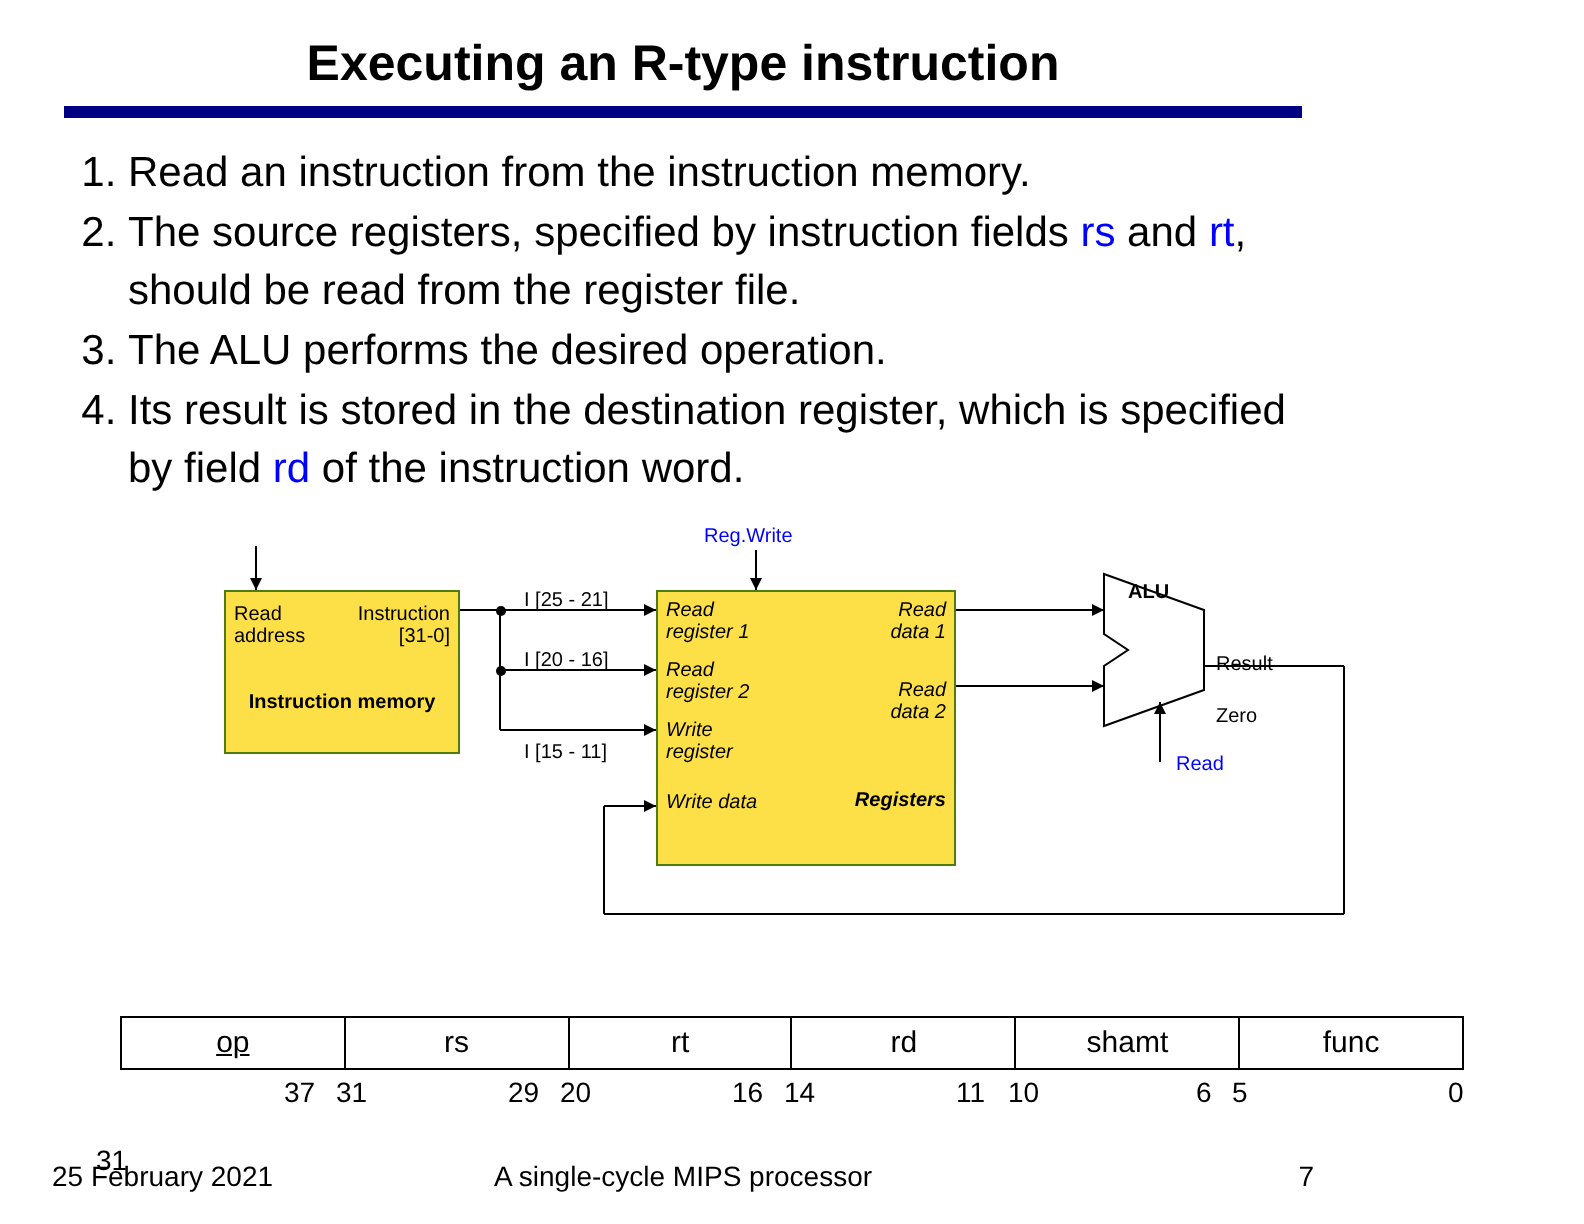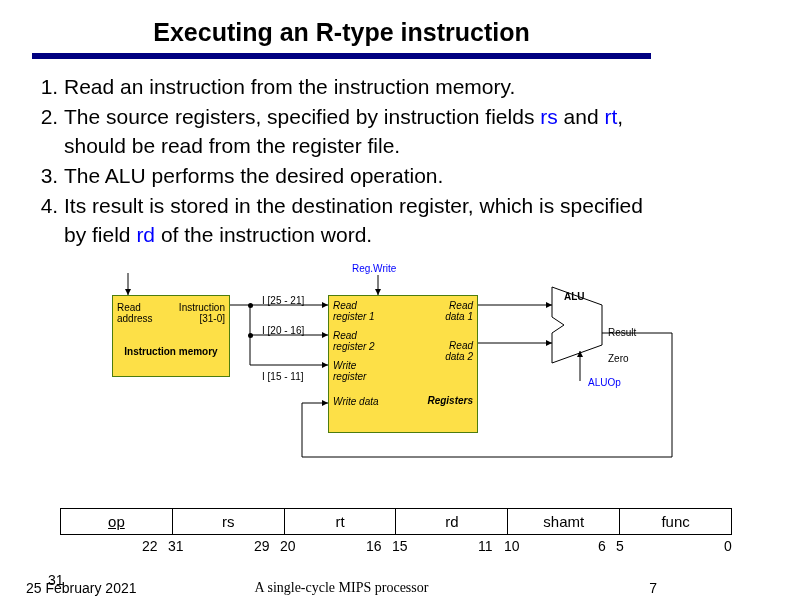--- a/index.html
+++ b/index.html
@@ -90,21 +90,20 @@
     left: 26px;
     bottom: 16px;
     font-size: 14px;
   }
   .footer-center {
     position: absolute;
     left: 0; right: 0;
     bottom: 16px;
     text-align: center;
     font-size: 14px;
-    font-family: Liberation Serif, serif;
   }
   .footer-right {
     position: absolute;
     right: 26px;
     bottom: 16px;
     font-size: 14px;
   }
   svg { position: absolute; top: 0; left: 0; }
 </style>
 </head>
@@ -183,43 +182,43 @@
     <div class="dot" style="left:216px; top:42px;"></div>
     <div class="dot" style="left:216px; top:72px;"></div>
 
     <div class="lbl" style="left:230px; top:34px;">I [25 - 21]</div>
     <div class="lbl" style="left:230px; top:64px;">I [20 - 16]</div>
     <div class="lbl" style="left:230px; top:110px;">I [15 - 11]</div>
 
     <div class="lbl" style="left:532px; top:30px; font-weight:bold;">ALU</div>
     <div class="lbl" style="left:576px; top:52px;margin-top:40px;">Zero</div>
     <div class="lbl" style="left:576px; top:66px;">Result</div>
-    <div class="blue-sm" style="left:556px; top:116px;">ALUOp</div>
+    <div class="blue-sm" style="left:556px; top:116px;">Read</div>
   </div>
 
   <table class="fmt">
     <tbody>
         <tr>
       <td style="width:16.6%;text-decoration:underline;">op</td>
       <td style="width:16.6%;">rs</td>
       <td style="width:16.6%;">rt</td>
       <td style="width:16.6%;">rd</td>
       <td style="width:16.6%;">shamt</td>
       <td style="width:16.6%;">func</td>
     </tr>
   </tbody>
     </table>
   <div class="bits">
     <span style="left:0px;margin-top:34px;">31</span>
-    <span style="left:94px;">22</span>
+    <span style="left:94px;">37</span>
     <span style="left:120px;">31</span>
     <span style="left:206px;">29</span>
     <span style="left:232px;">20</span>
     <span style="left:318px;">16</span>
-    <span style="left:344px;">15</span>
+    <span style="left:344px;">14</span>
     <span style="left:430px;">11</span>
     <span style="left:456px;">10</span>
     <span style="left:550px;">6</span>
     <span style="left:568px;">5</span>
     <span style="left:676px;">0</span>
   </div>
 
   <div class="footer-left">25 February 2021</div>
   <div class="footer-center">A single-cycle MIPS processor</div>
   <div class="footer-right">7</div>

